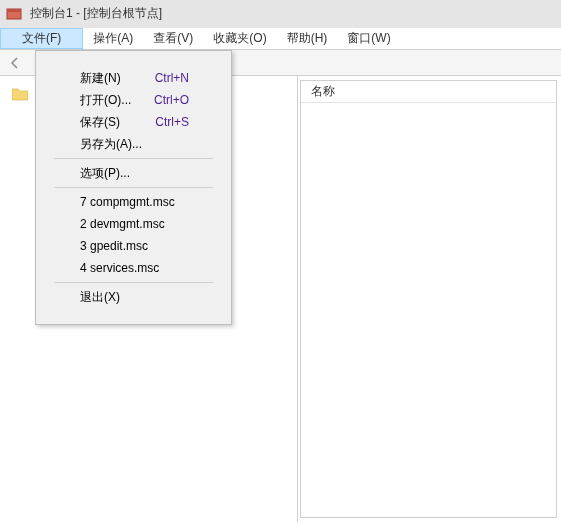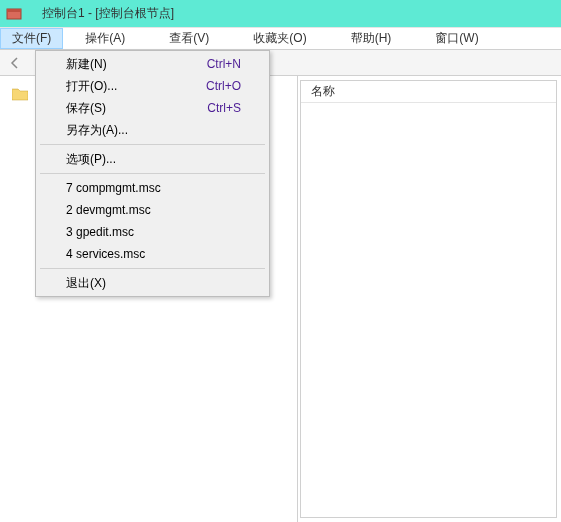--- a/index.html
+++ b/index.html
@@ -1,30 +1,30 @@
 <!DOCTYPE html>
 <html><head>
   <meta charset="utf-8">
   <style>
     * { margin: 0; padding: 0; box-sizing: border-box; font-family: "Microsoft YaHei", "SimSun", Arial, sans-serif; font-size: 12px; }
     body { width: 561px; height: 522px; background: #fff; overflow: hidden; }
-    .titlebar { height: 28px; background: #5eead4; border-bottom: 1px solid #e5e5e5; display: flex; align-items: center; padding: 12px 6px; gap: 20px; }
+    .titlebar { height: 28px; background: #e5e5e5; border-bottom: 1px solid #e5e5e5; display: flex; align-items: center; padding: 12px 6px; gap: 8px; }
     .app-icon { width: 16px; height: 16px; display: flex; align-items: center; justify-content: center; }
     .title-text { color: #333; }
     .menubar { height: 22px; background: #fff; display: flex; align-items: stretch; border-bottom: 1px solid #d0d0d0; }
-    .menu-item { padding: 0 22px; display: flex; align-items: center; color: #333; cursor: default; }
-    .menu-item.active { background: #cce8ff; border: 1px solid #99d1ff; padding: 0 11px; }
+    .menu-item { padding: 0 10px; display: flex; align-items: center; color: #333; cursor: default; }
+    .menu-item.active { background: #cce8ff; border: 1px solid #99d1ff; padding: 0 21px; }
     .toolbar { height: 26px; background: #f5f5f5; border-bottom: 1px solid #d0d0d0; display: flex; align-items: center; padding: 0 4px; gap: 4px; }
     .tool-btn { width: 22px; height: 22px; display: flex; align-items: center; justify-content: center; }
     .content { display: flex; height: calc(522px - 28px - 22px - 26px); position: relative; }
     .left-pane { width: 298px; border-right: 1px solid #d0d0d0; position: relative; }
     .folder-icon { position: absolute; left: 12px; top: 11px; }
     .right-pane { flex: 1; border: 1px solid #d0d0d0; margin: 4px 4px 4px 2px; background: #fff; }
     .col-header { height: 22px; border-bottom: 1px solid #e5e5e5; display: flex; align-items: center; padding: 0 10px; color: #333; }
-    .dropdown { position: absolute; left: 35px; top: 50px; width: 235px; background: #f0f0f0; border: 1px solid #bdbdbd; box-shadow: 2px 2px 4px rgba(0,0,0,0.2); z-index: 100; padding: 2px; }
+    .dropdown { position: absolute; left: 35px; top: 50px; width: 197px; background: #f0f0f0; border: 1px solid #bdbdbd; box-shadow: 2px 2px 4px rgba(0,0,0,0.2); z-index: 100; padding: 16px; }
     .dd-item { display: flex; align-items: center; height: 22px; padding: 0 26px 0 28px; color: #000; position: relative; cursor: default; }
     .dd-item .shortcut { margin-left: auto; color: #4c1d95; }
     .dd-sep { height: 1px; background: #d0d0d0; margin: 3px 2px; }
     .highlight-box { border: 3px solid #e5322e; }
   </style>
 </head>
 <body>
 
 <div class="titlebar">
   <span class="app-icon">

